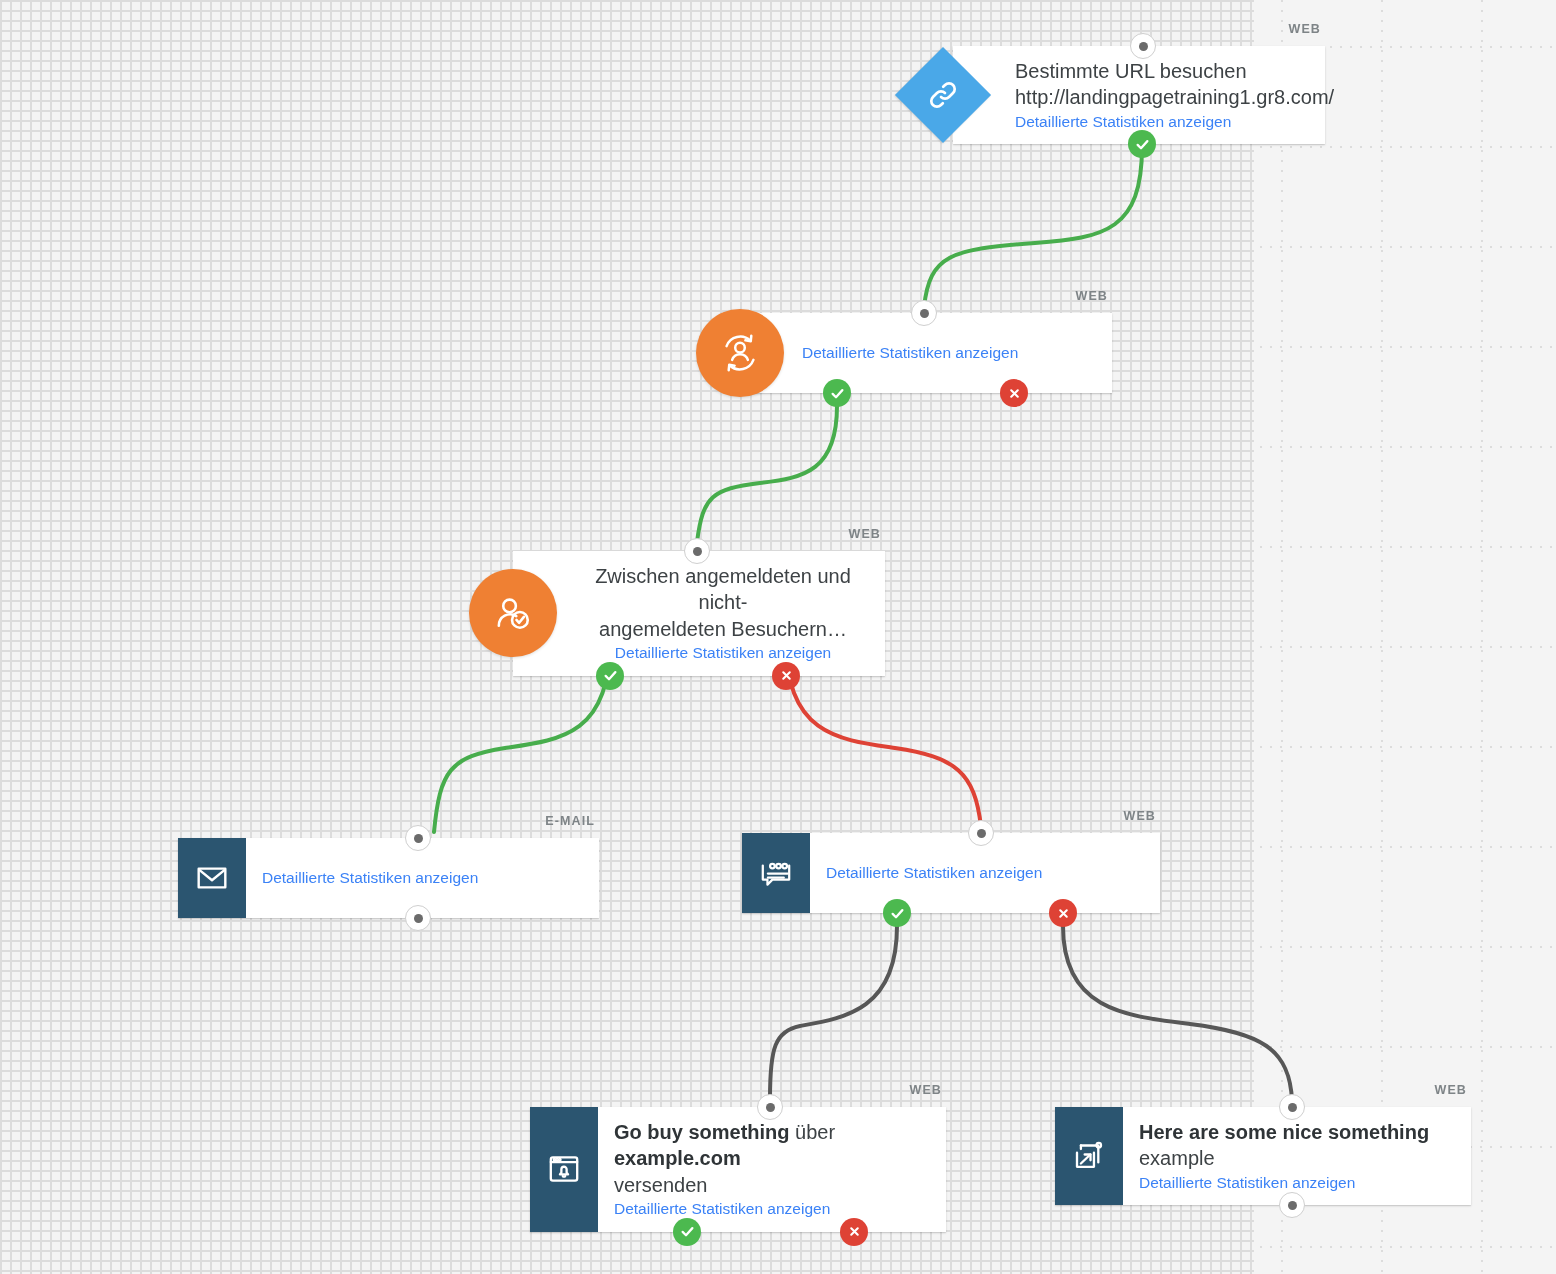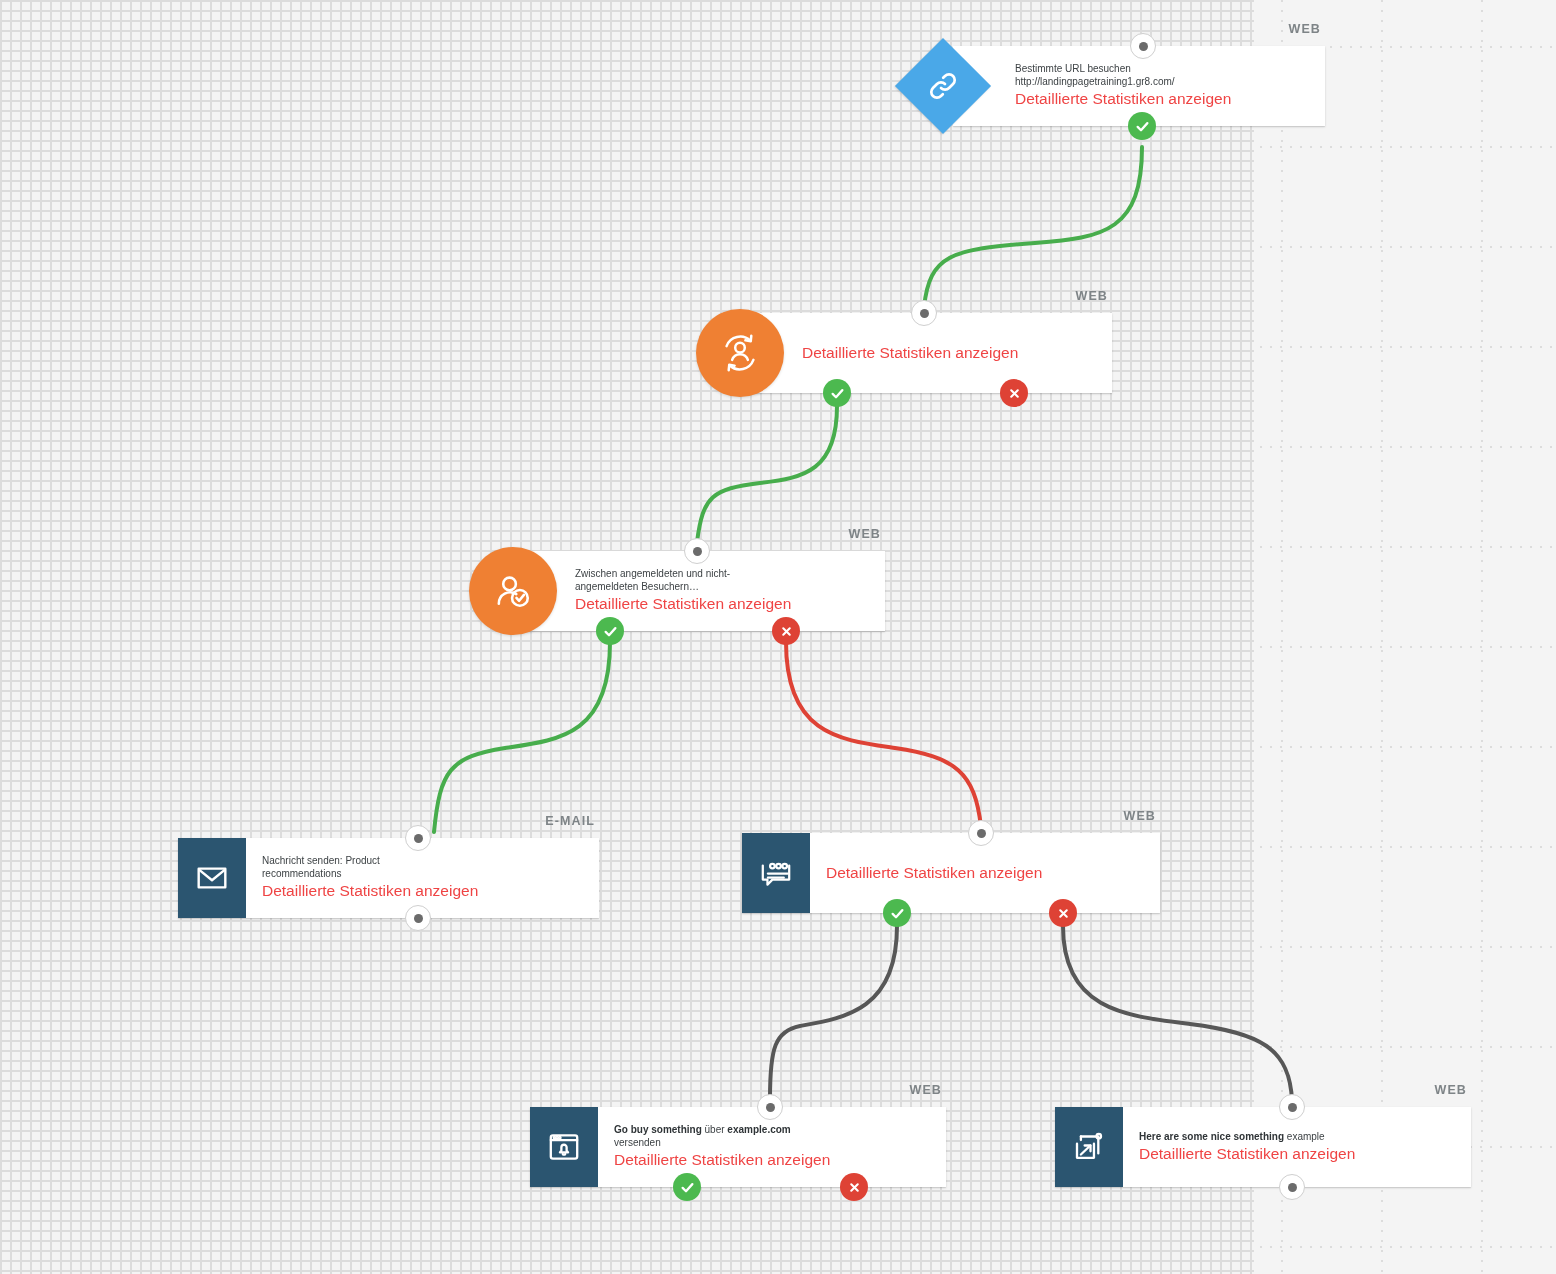--- a/index.html
+++ b/index.html
@@ -59,29 +59,29 @@
 
   .card-body {
     padding: 12px 14px 12px 16px;
     display: flex;
     flex-direction: column;
     justify-content: center;
     line-height: 1.32;
   }
 
   .card-title {
-    font-size: 10px;
+    font-size: 20px;
     color: #3d4245;
     white-space: pre-line;
   }
   .card-title b { font-weight: bold; color: #2f3437; }
 
   .card-link {
     font-size: 15.5px;
-    color: #ef4444;
+    color: #3b82f6;
     margin-top: 1px;
     cursor: pointer;
   }
 
   .channel-label {
     position: absolute;
     font-size: 12.5px;
     font-weight: bold;
     letter-spacing: 1.1px;
     color: #7e8487;
@@ -261,21 +261,21 @@
     <span class="channel-label">WEB</span>
     <div class="card">
       <div class="icon-circle">
         <svg width="46" height="46" viewBox="0 0 24 24" fill="none" stroke="#ffffff" stroke-width="1.35" stroke-linecap="round" stroke-linejoin="round">
           <circle cx="10.2" cy="8.3" r="3.3"></circle>
           <path d="M4.6 18.6a5.9 5.9 0 0 1 9.1-4.95"></path>
           <circle cx="15.6" cy="15.6" r="4.1"></circle>
           <path d="M13.8 15.6 L15.2 17.1 L17.7 14.0"></path>
         </svg>
       </div>
-      <div class="card-body" style="padding-left:62px;">
+      <div class="card-body" style="padding-left:62px;text-align:center;">
         <div class="card-title">Zwischen angemeldeten und nicht-
 angemeldeten Besuchern…</div>
         <div class="card-link">Detaillierte Statistiken anzeigen</div>
       </div>
       <div class="port port-top" style="left:171px;"></div>
       <div class="badge ok badge-bottom" style="left:83px;">
         <svg width="15" height="15" viewBox="0 0 20 20">
           <path d="M3.5 10.5 L8 15 L16.5 5.5" stroke="#fff" stroke-width="3" fill="none" stroke-linecap="round" stroke-linejoin="round"></path>
         </svg>
       </div>
@@ -290,22 +290,20 @@
   <div class="node" style="left:178px; top:838px; width:421px;">
     <span class="channel-label">E-MAIL</span>
     <div class="card">
       <div class="icon-square">
         <svg width="34" height="34" viewBox="0 0 24 24" fill="none" stroke="#ffffff" stroke-width="1.7" stroke-linejoin="round">
           <rect x="2.6" y="5.4" width="18.8" height="13.2"></rect>
           <path d="M2.6 5.9 L12 13.6 L21.4 5.9"></path>
         </svg>
       </div>
       <div class="card-body">
-        <div class="card-title">Nachricht senden: Product
-recommendations</div>
         <div class="card-link">Detaillierte Statistiken anzeigen</div>
       </div>
       <div class="port port-top" style="left:227px;"></div>
       <div class="port port-bottom" style="left:227px;"></div>
     </div>
   </div>
 
   <div class="node" style="left:742px; top:833px; width:418px;">
     <span class="channel-label">WEB</span>
     <div class="card">

